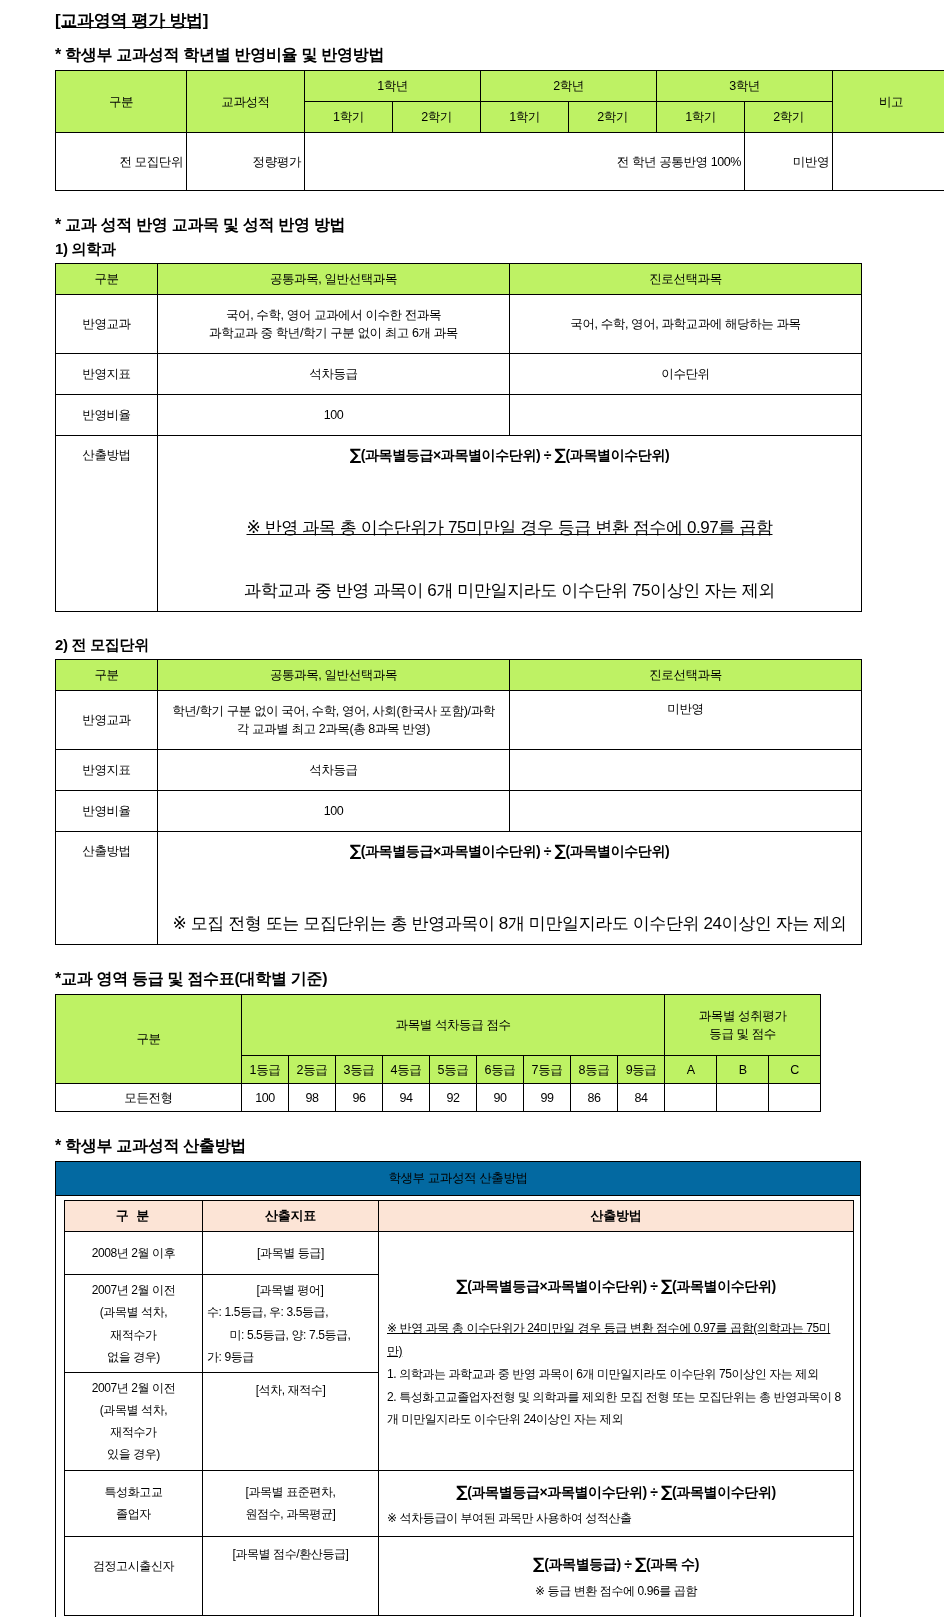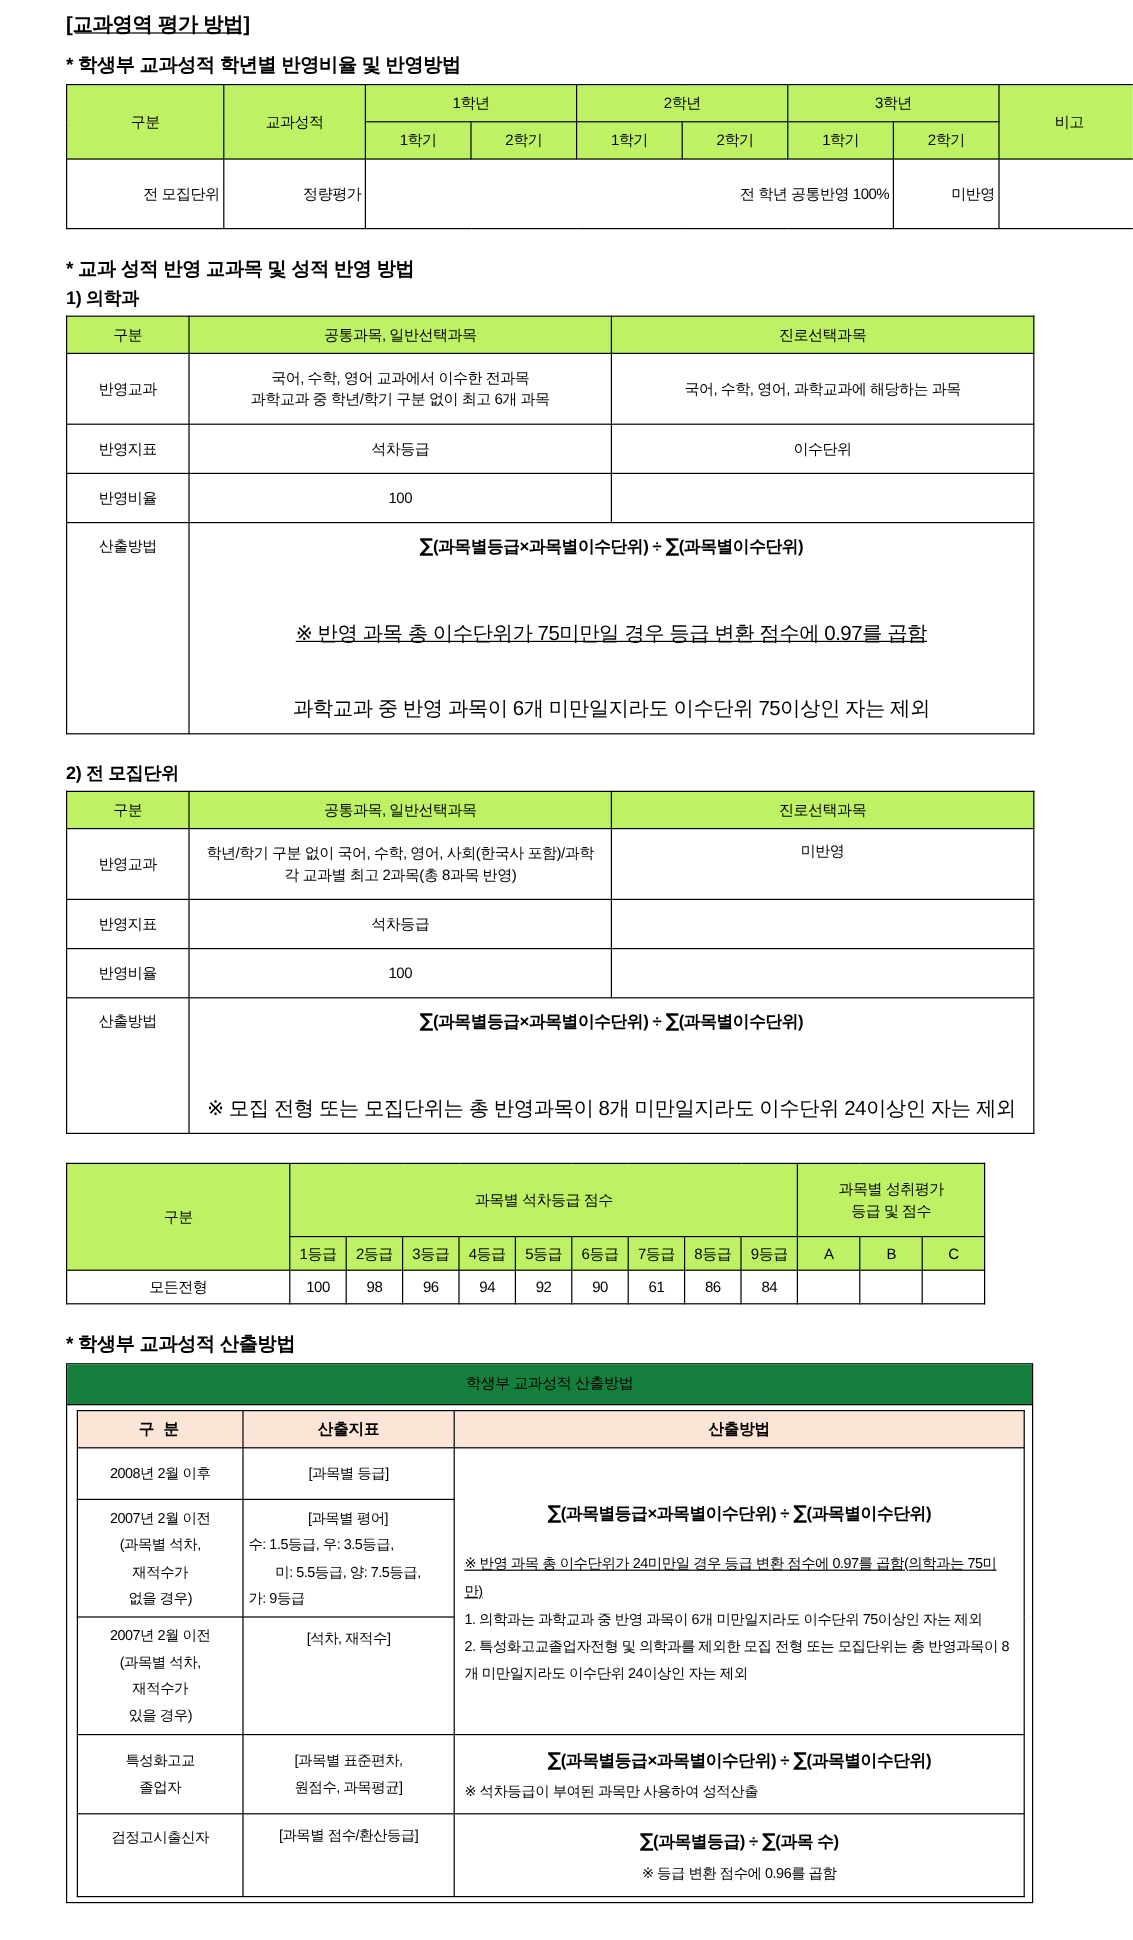--- a/index.html
+++ b/index.html
@@ -100,21 +100,21 @@
   #t-score .acol { width: 58px; }
   #t-score .tall2 { height: 56px; }
 
   
   #t-calc-outer {
     width: 806px;
     border: 1.6px solid #000000;
     box-sizing: border-box;
   }
   #t-calc-outer .band {
-    background: #15803d;
+    background: #0369a1;
     border-bottom: 1.6px solid #000000;
     text-align: center;
     font-size: 12.5px;
     letter-spacing: -0.4px;
     height: 33px;
     line-height: 33px;
   }
   #t-calc-outer .inner-wrap { padding: 4px 6px 4px 8px; }
   table#t-calc {
     width: 100%;
@@ -279,20 +279,21 @@
         <div class="formula"><span class="sig">∑</span><span>(과목별등급×과목별이수단위) ÷ </span><span class="sig">∑</span><span>(과목별이수단위)</span></div>
         <div class="spacer-line"></div>
         <div class="nt">※ 모집 전형 또는 모집단위는 총 반영과목이 8개 미만일지라도 이수단위 24이상인 자는 제외</div>
       </td>
     </tr>
   </tbody>
     </table>
 
   <div class="gap-lg"></div>
 
+  <div class="h-sect">*교과 영역 등급 및 점수표(대학별 기준)</div>
 
   <table class="grid" id="t-score">
     <colgroup>
       <col style="width:186px">
       <col style="width:47px">
         <col style="width:47px">
         <col style="width:47px">
       <col style="width:47px">
         <col style="width:47px">
         <col style="width:47px">
@@ -327,21 +328,21 @@
       <td class="hdr acol">C</td>
     </tr>
     <tr>
       <td>모든전형</td>
       <td>100</td>
       <td>98</td>
       <td>96</td>
       <td>94</td>
       <td>92</td>
       <td>90</td>
-      <td>61</td>
+      <td>99</td>
       <td>86</td>
       <td>84</td>
       <td></td>
       <td></td>
       <td></td>
     </tr>
   </tbody>
     </table>
 
   <div class="gap-lg"></div>
@@ -410,21 +411,21 @@
             <div>[과목별 표준편차,</div>
             <div>원점수, 과목평균]</div>
           </td>
           <td class="meth">
             <span class="ctr formula"><span class="sig">∑</span><span>(과목별등급×과목별이수단위) ÷ </span><span class="sig">∑</span><span>(과목별이수단위)</span></span>
             <div>※ 석차등급이 부여된 과목만 사용하여 성적산출</div>
           </td>
         </tr>
 
         <tr>
-          <td style="height:56px;vertical-align:top;padding-top:8px">검정고시출신자</td>
+          <td style="height:56px;vertical-align:top;padding-top:18px">검정고시출신자</td>
           <td style="vertical-align:top;padding-top:6px">[과목별 점수/환산등급]</td>
           <td class="meth" style="text-align:center">
             <span class="ctr formula"><span class="sig">∑</span><span>(과목별등급) ÷ </span><span class="sig">∑</span><span>(과목 수)</span></span>
             <div style="text-align:center">※ 등급 변환 점수에 0.96를 곱함</div>
           </td>
         </tr>
       </tbody>
         </table>
     </div>
   </div>

